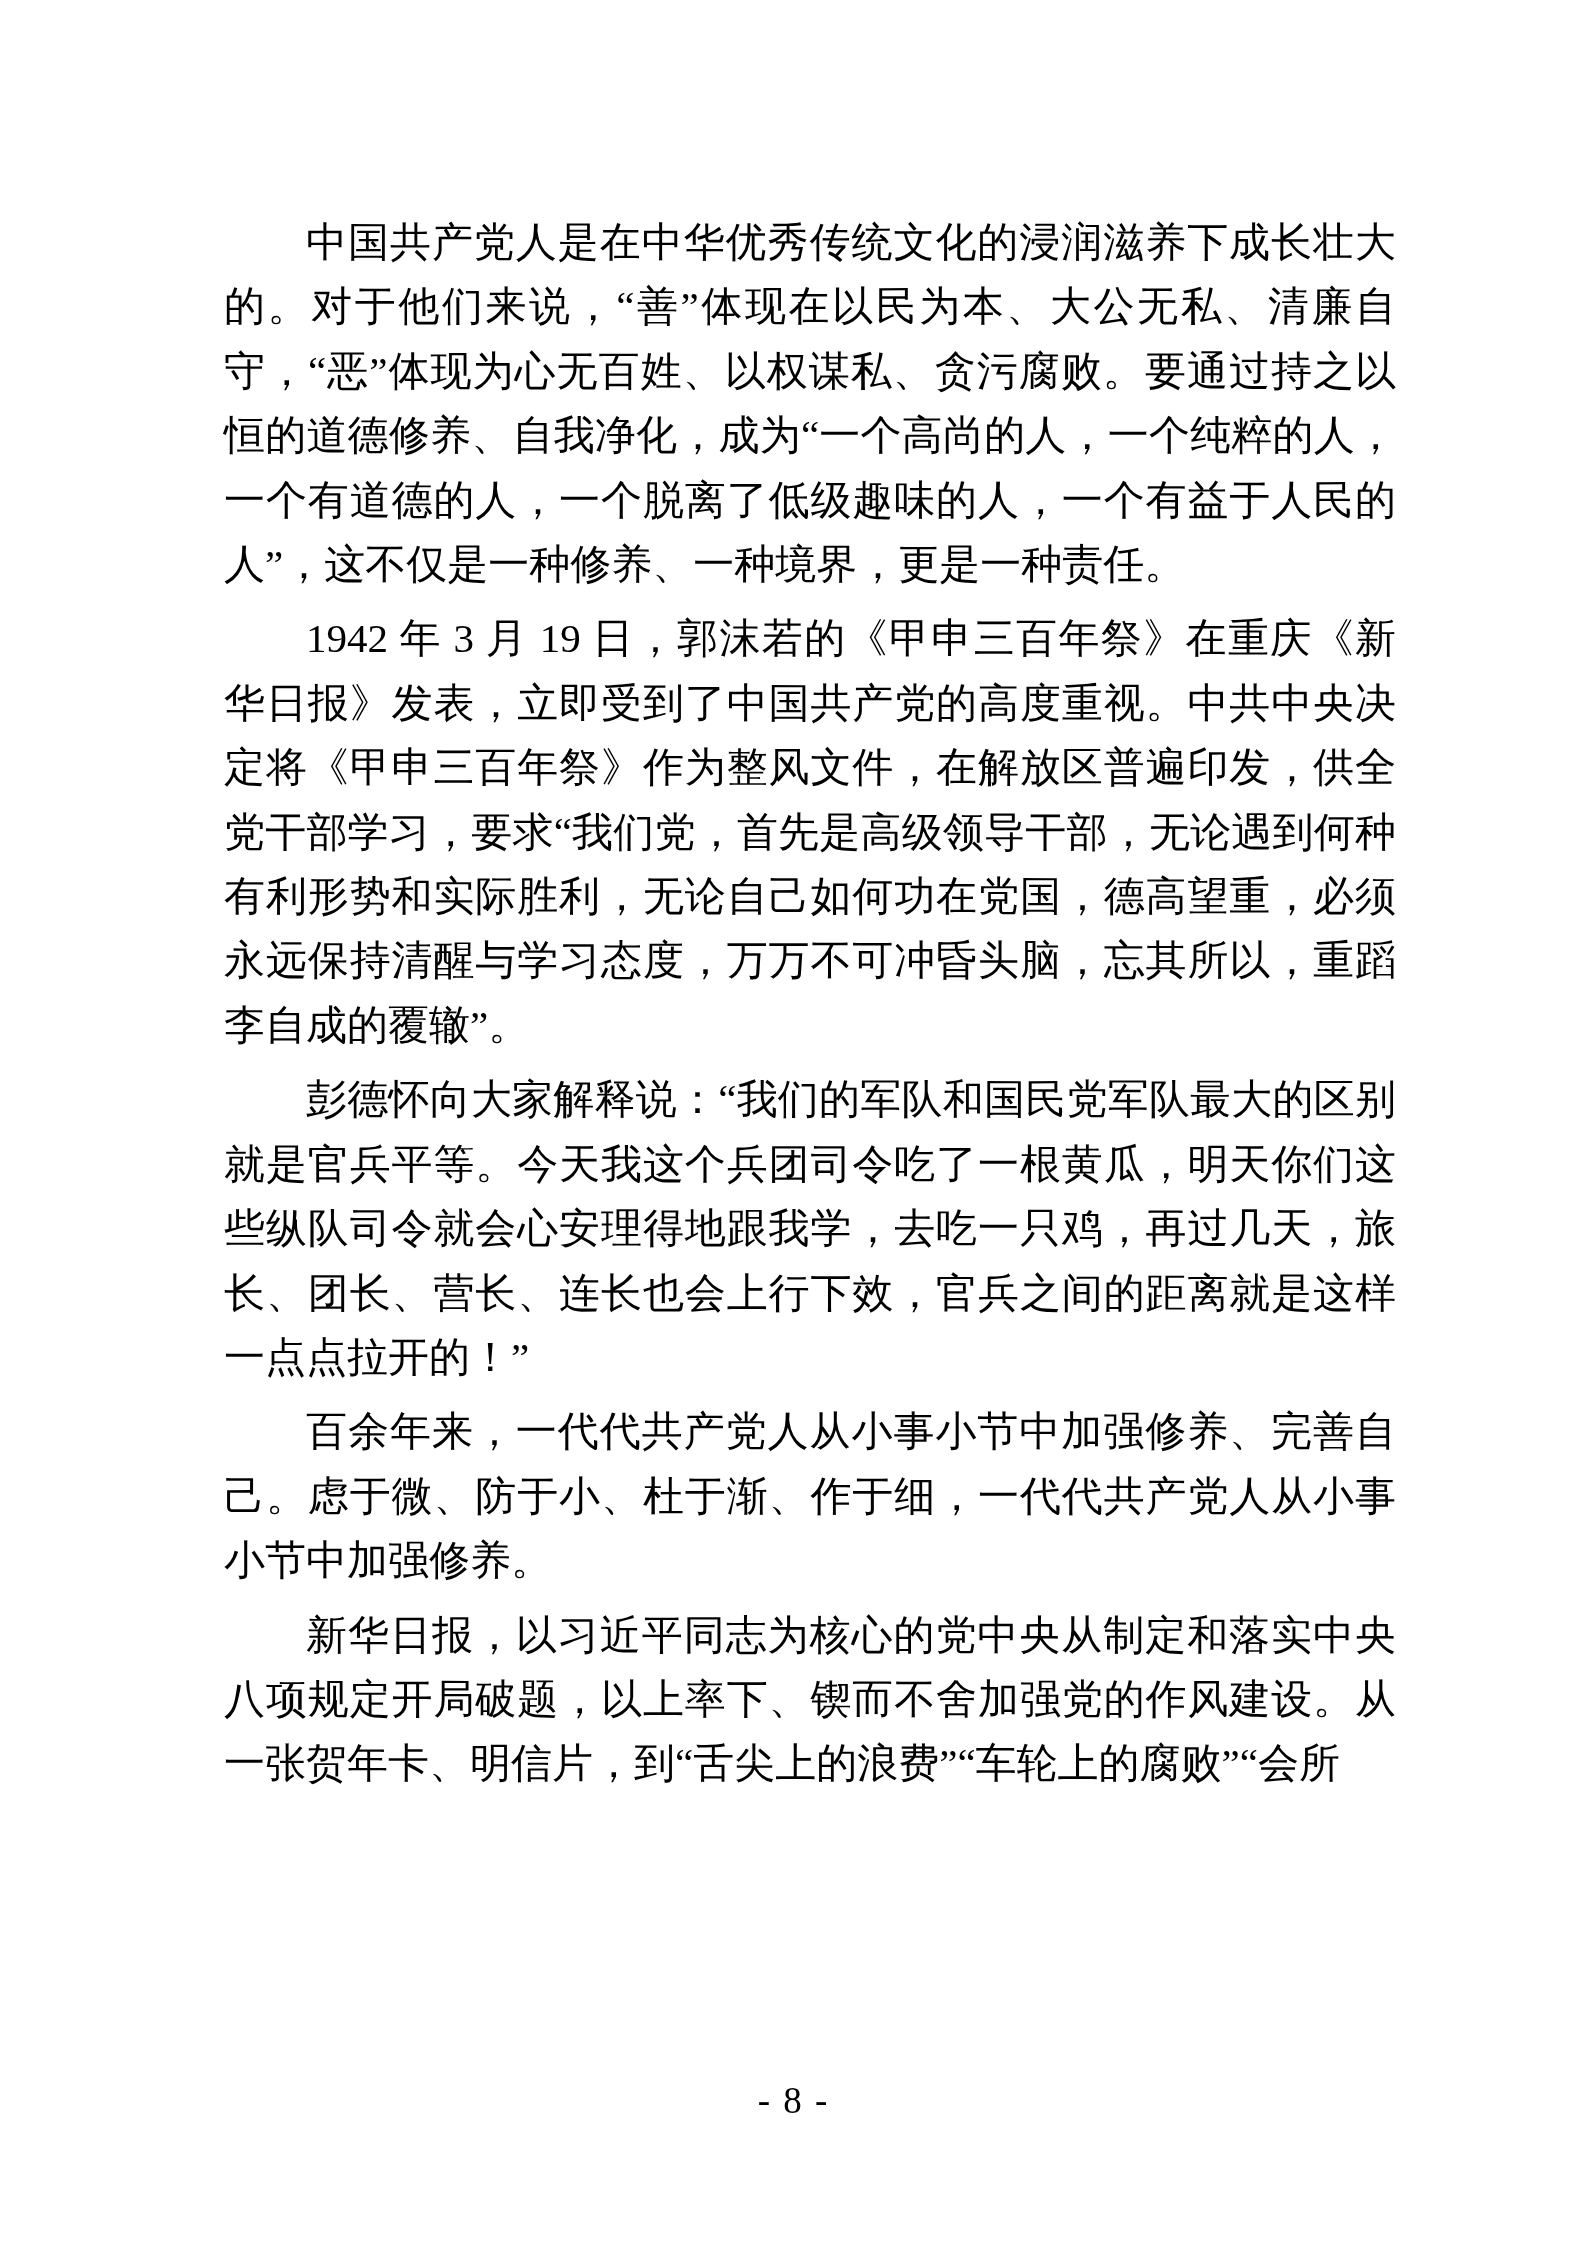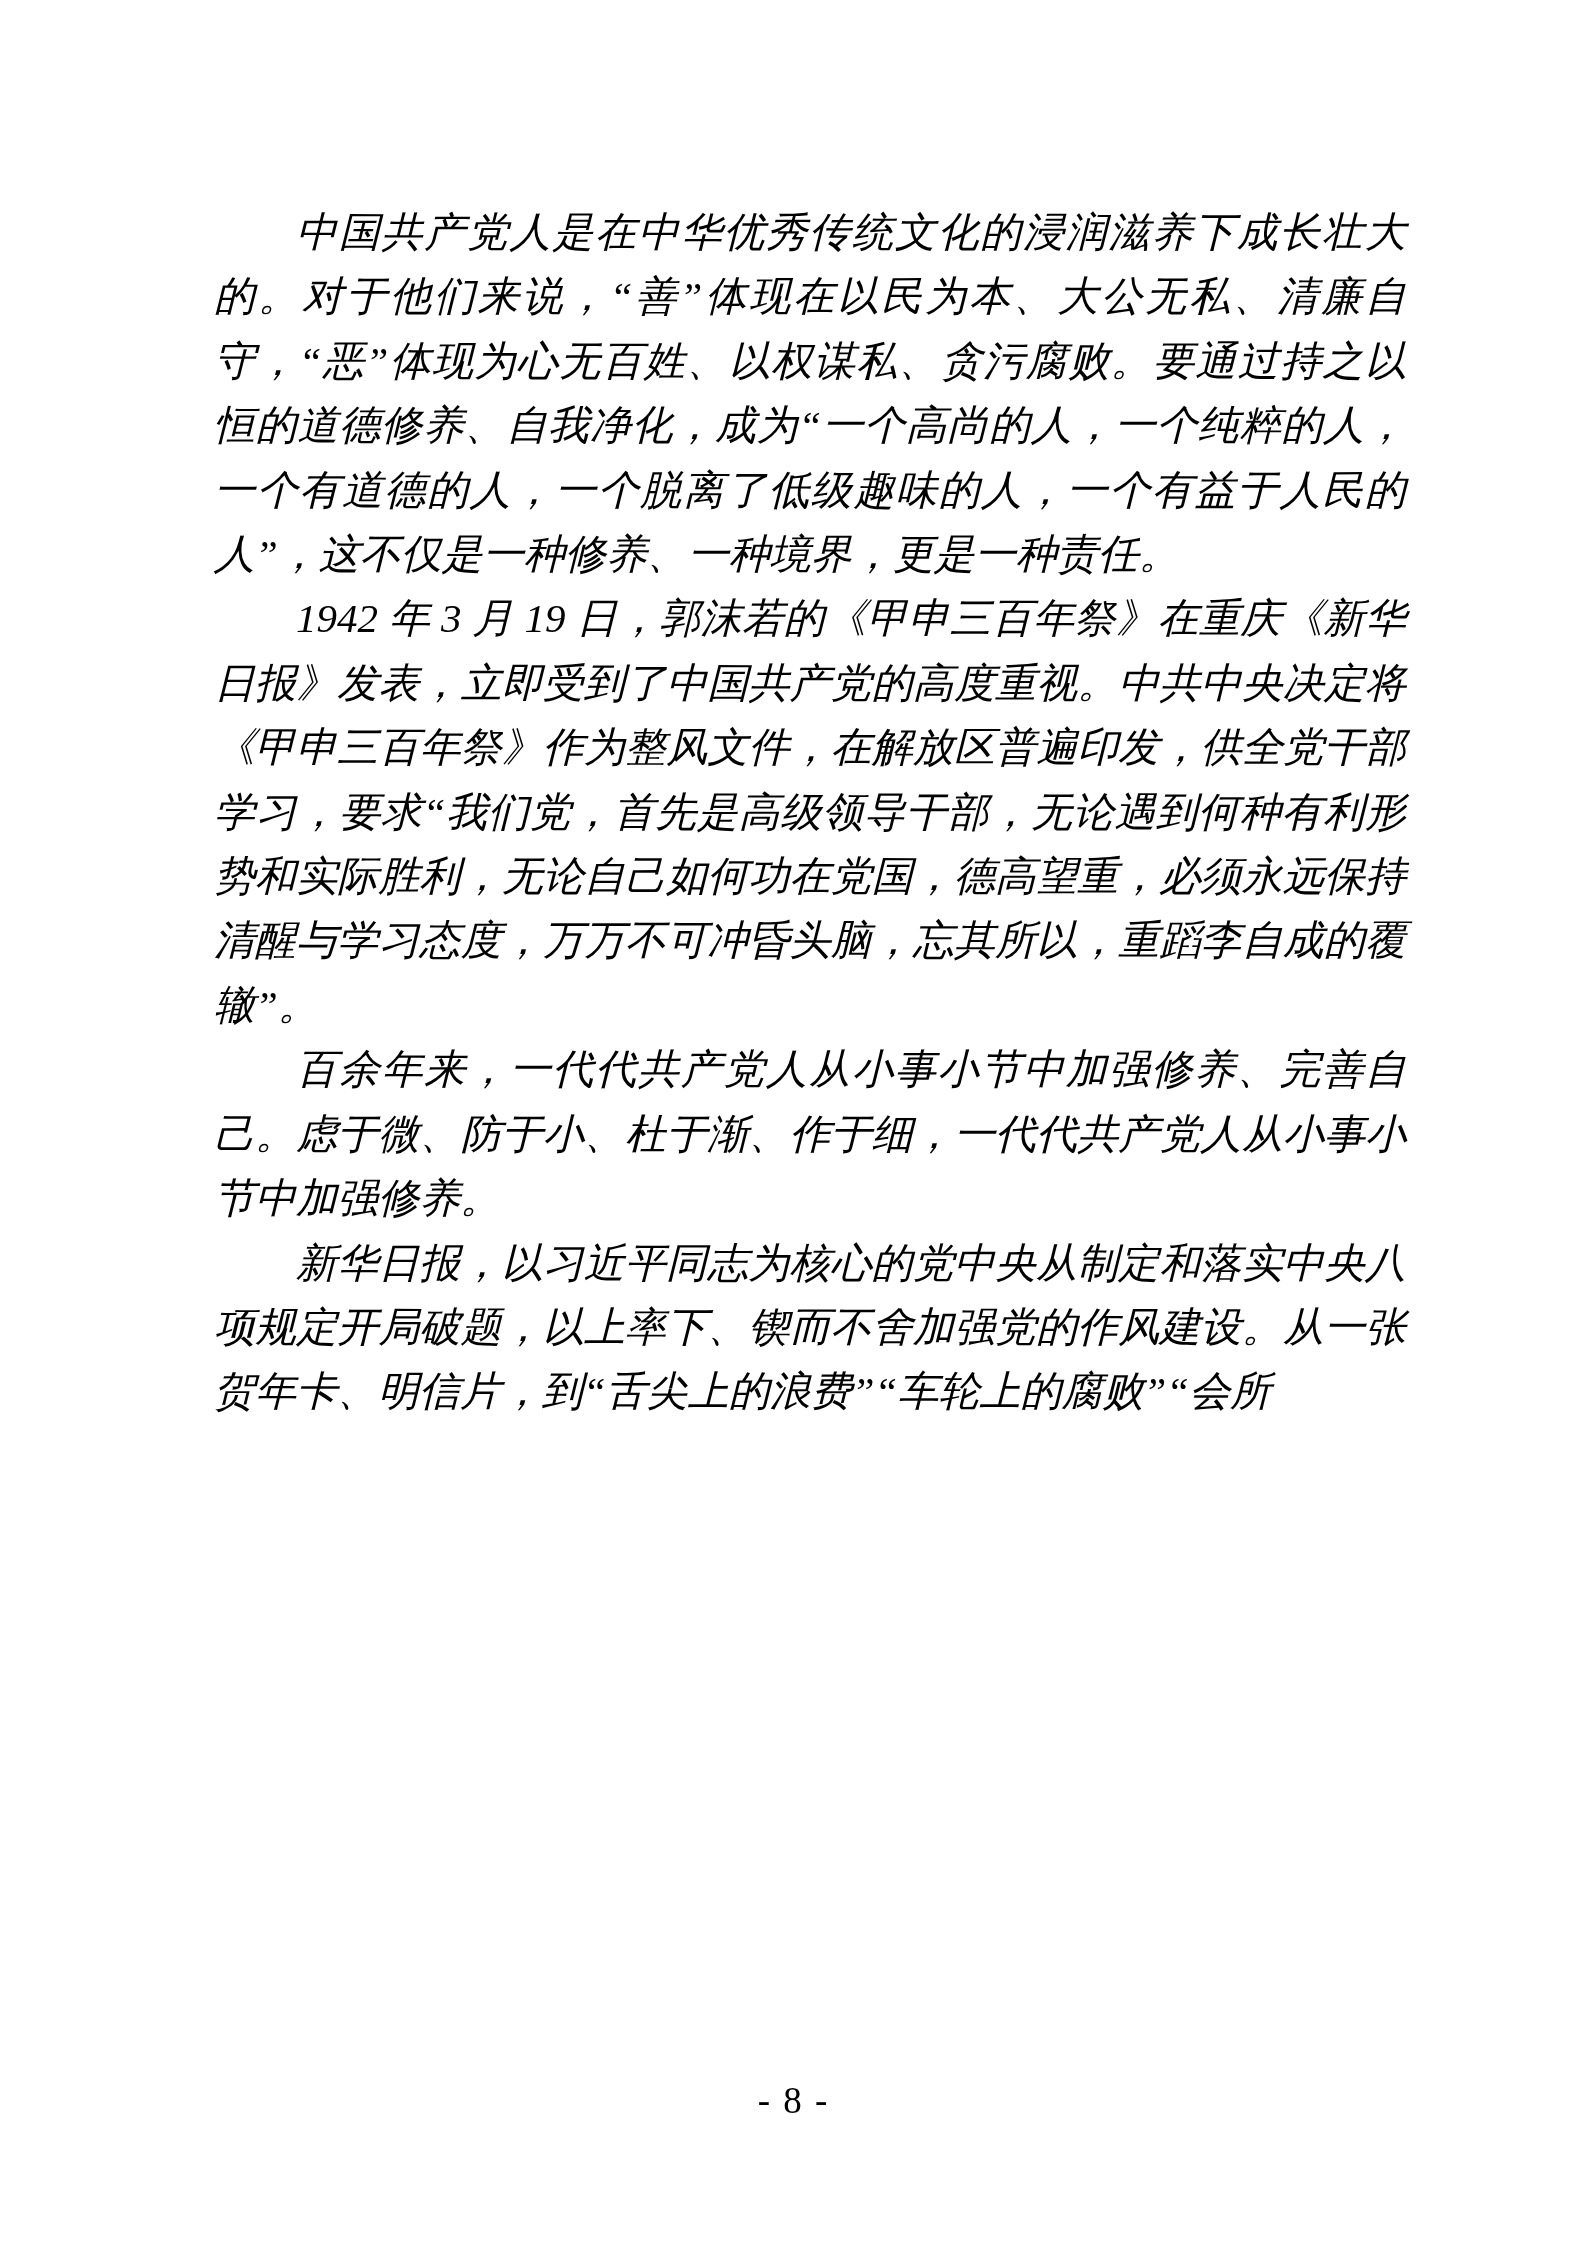--- a/index.html
+++ b/index.html
@@ -21,41 +21,41 @@
     top: 200px;
     left: 214px;
     width: 1192px;
     font-size: 41px;
     line-height: 64.4px;
     text-align: justify;
     text-justify: inter-character;
     word-break: break-all;
   }
   .content p {
-    margin: 0;
+    margin: 10px;
     padding: 0;
     text-indent: 2em;
-    font-style: italic;
   }
   .footer {
     position: absolute;
     top: 2068px;
     left: 0;
     width: 100%;
     height: 66px;
     line-height: 66px;
     text-align: center;
     font-size: 37px;
     letter-spacing: 2px;
   }
 </style>
 </head>
 <body>
 
 <div class="page">
   <div class="content">
     <p>中国共产党人是在中华优秀传统文化的浸润滋养下成长壮大的。对于他们来说，“善”体现在以民为本、大公无私、清廉自守，“恶”体现为心无百姓、以权谋私、贪污腐败。要通过持之以恒的道德修养、自我净化，成为“一个高尚的人，一个纯粹的人，一个有道德的人，一个脱离了低级趣味的人，一个有益于人民的人”，这不仅是一种修养、一种境界，更是一种责任。</p>
     <p>1942 年 3 月 19 日，郭沫若的《甲申三百年祭》在重庆《新华日报》发表，立即受到了中国共产党的高度重视。中共中央决定将《甲申三百年祭》作为整风文件，在解放区普遍印发，供全党干部学习，要求“我们党，首先是高级领导干部，无论遇到何种有利形势和实际胜利，无论自己如何功在党国，德高望重，必须永远保持清醒与学习态度，万万不可冲昏头脑，忘其所以，重蹈李自成的覆辙”。</p>
+    <p>彭德怀向大家解释说：“我们的军队和国民党军队最大的区别就是官兵平等。今天我这个兵团司令吃了一根黄瓜，明天你们这些纵队司令就会心安理得地跟我学，去吃一只鸡，再过几天，旅长、团长、营长、连长也会上行下效，官兵之间的距离就是这样一点点拉开的！”</p>
     <p>百余年来，一代代共产党人从小事小节中加强修养、完善自己。虑于微、防于小、杜于渐、作于细，一代代共产党人从小事小节中加强修养。</p>
     <p>新华日报，以习近平同志为核心的党中央从制定和落实中央八项规定开局破题，以上率下、锲而不舍加强党的作风建设。从一张贺年卡、明信片，到“舌尖上的浪费”“车轮上的腐败”“会所</p>
   </div>
   <div class="footer">- 8 -</div>
 </div>
 
 </body></html>

